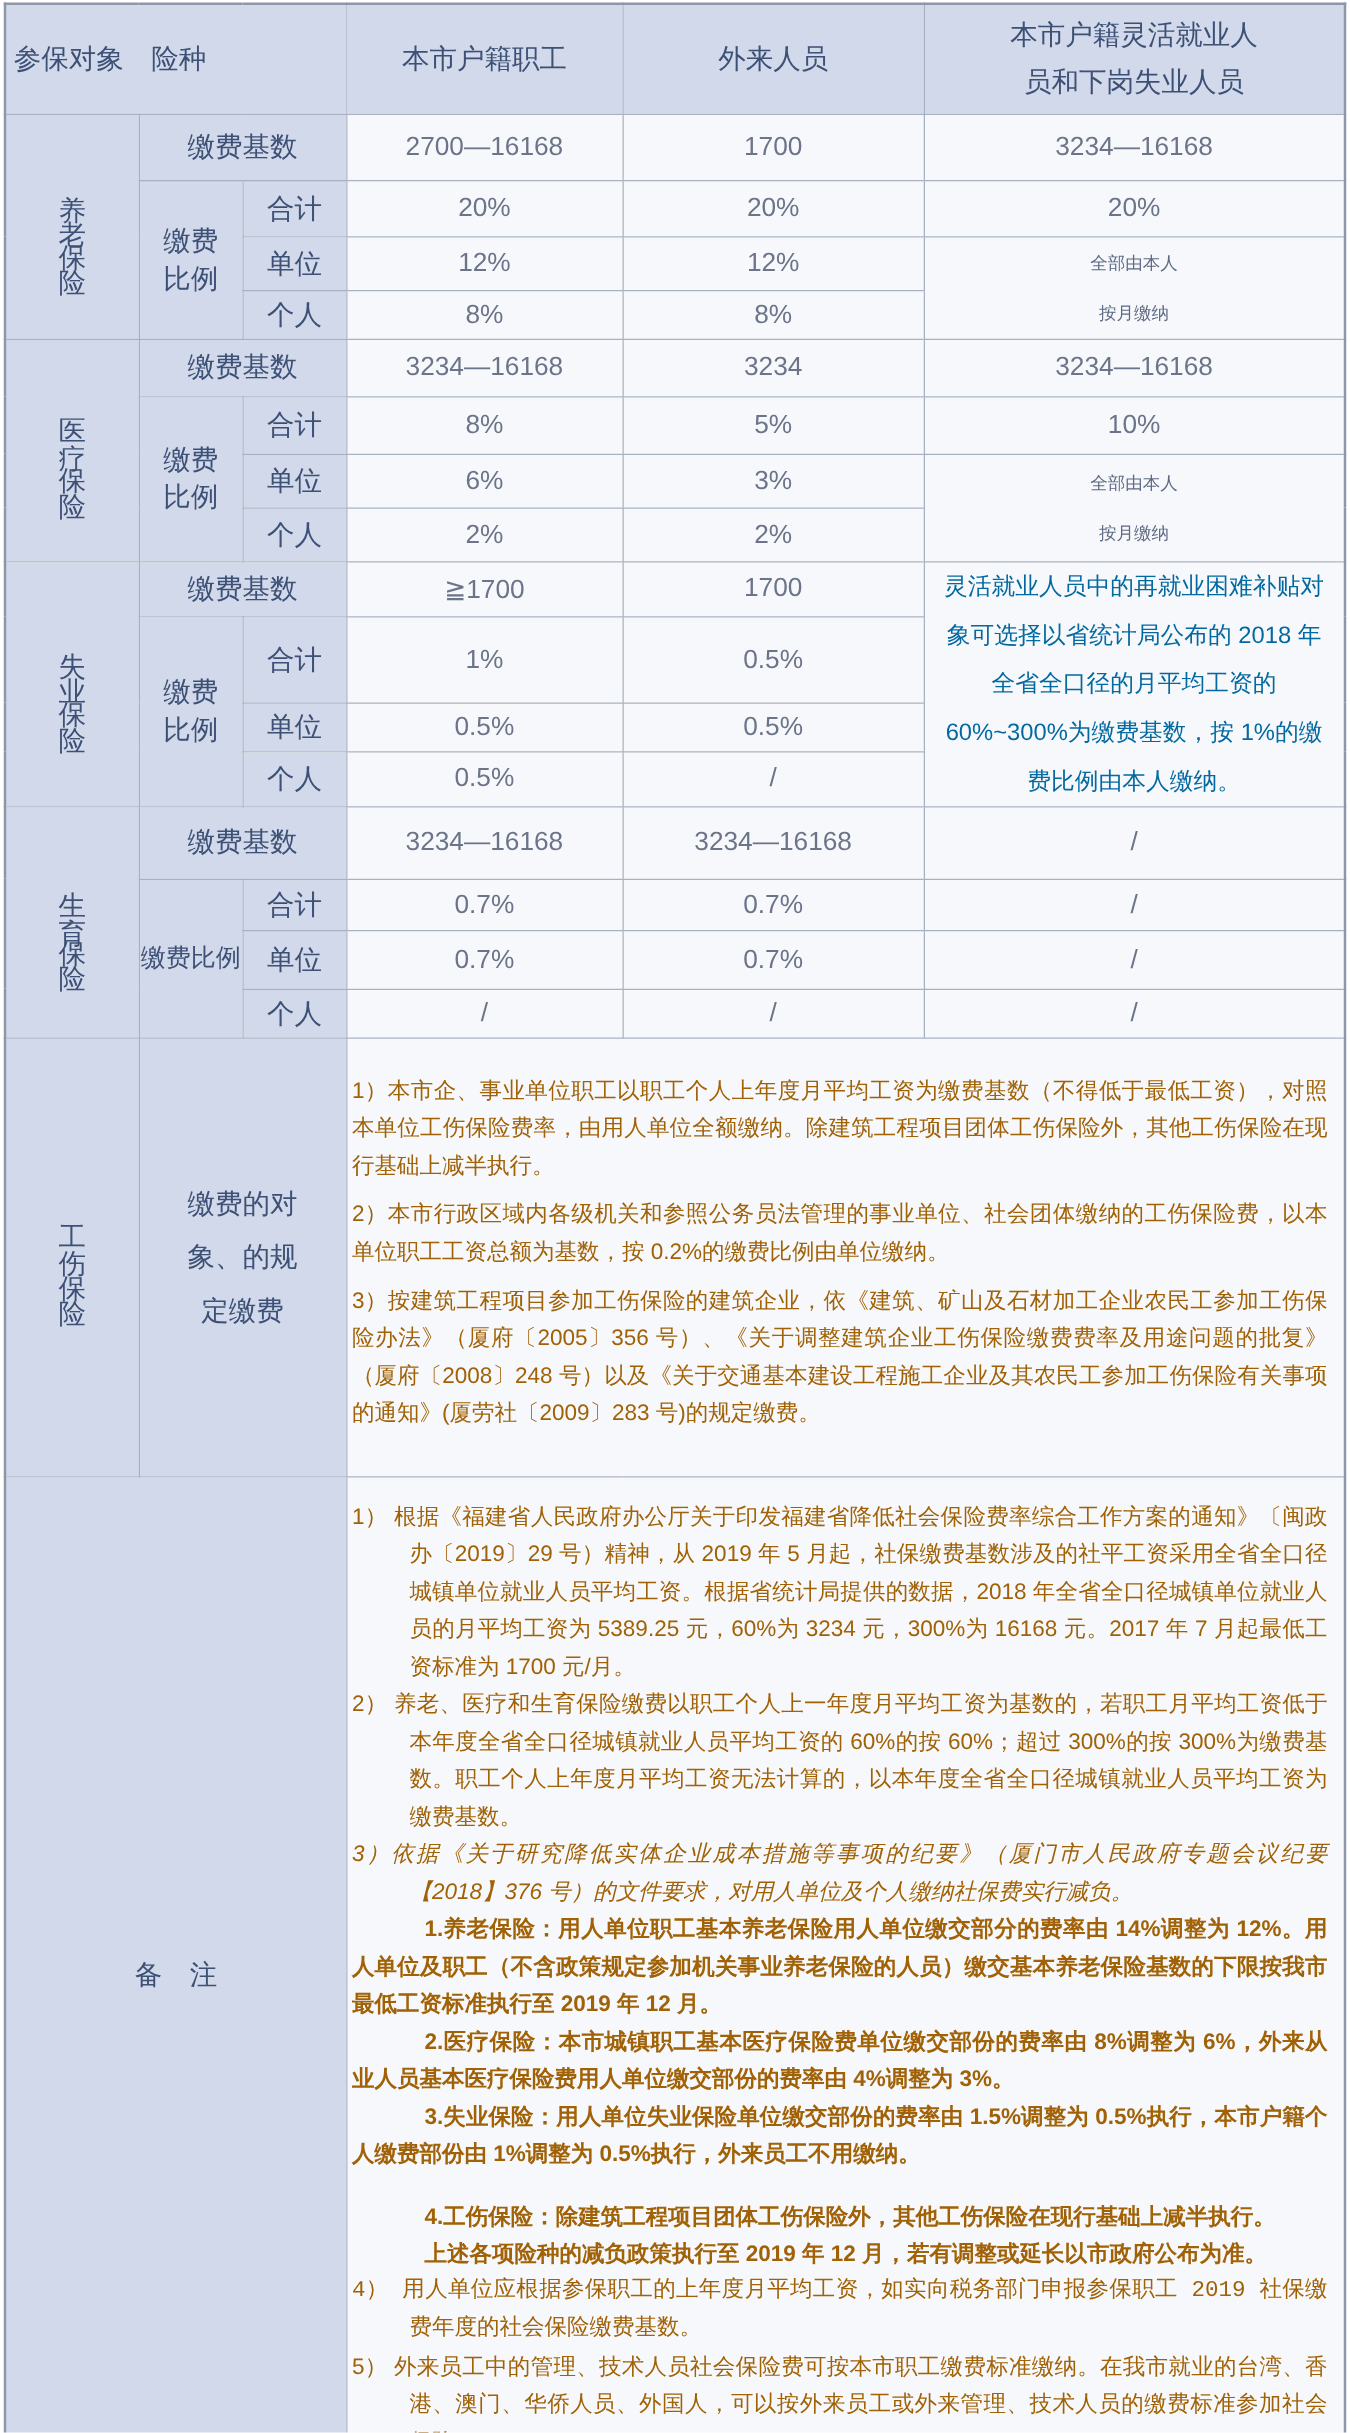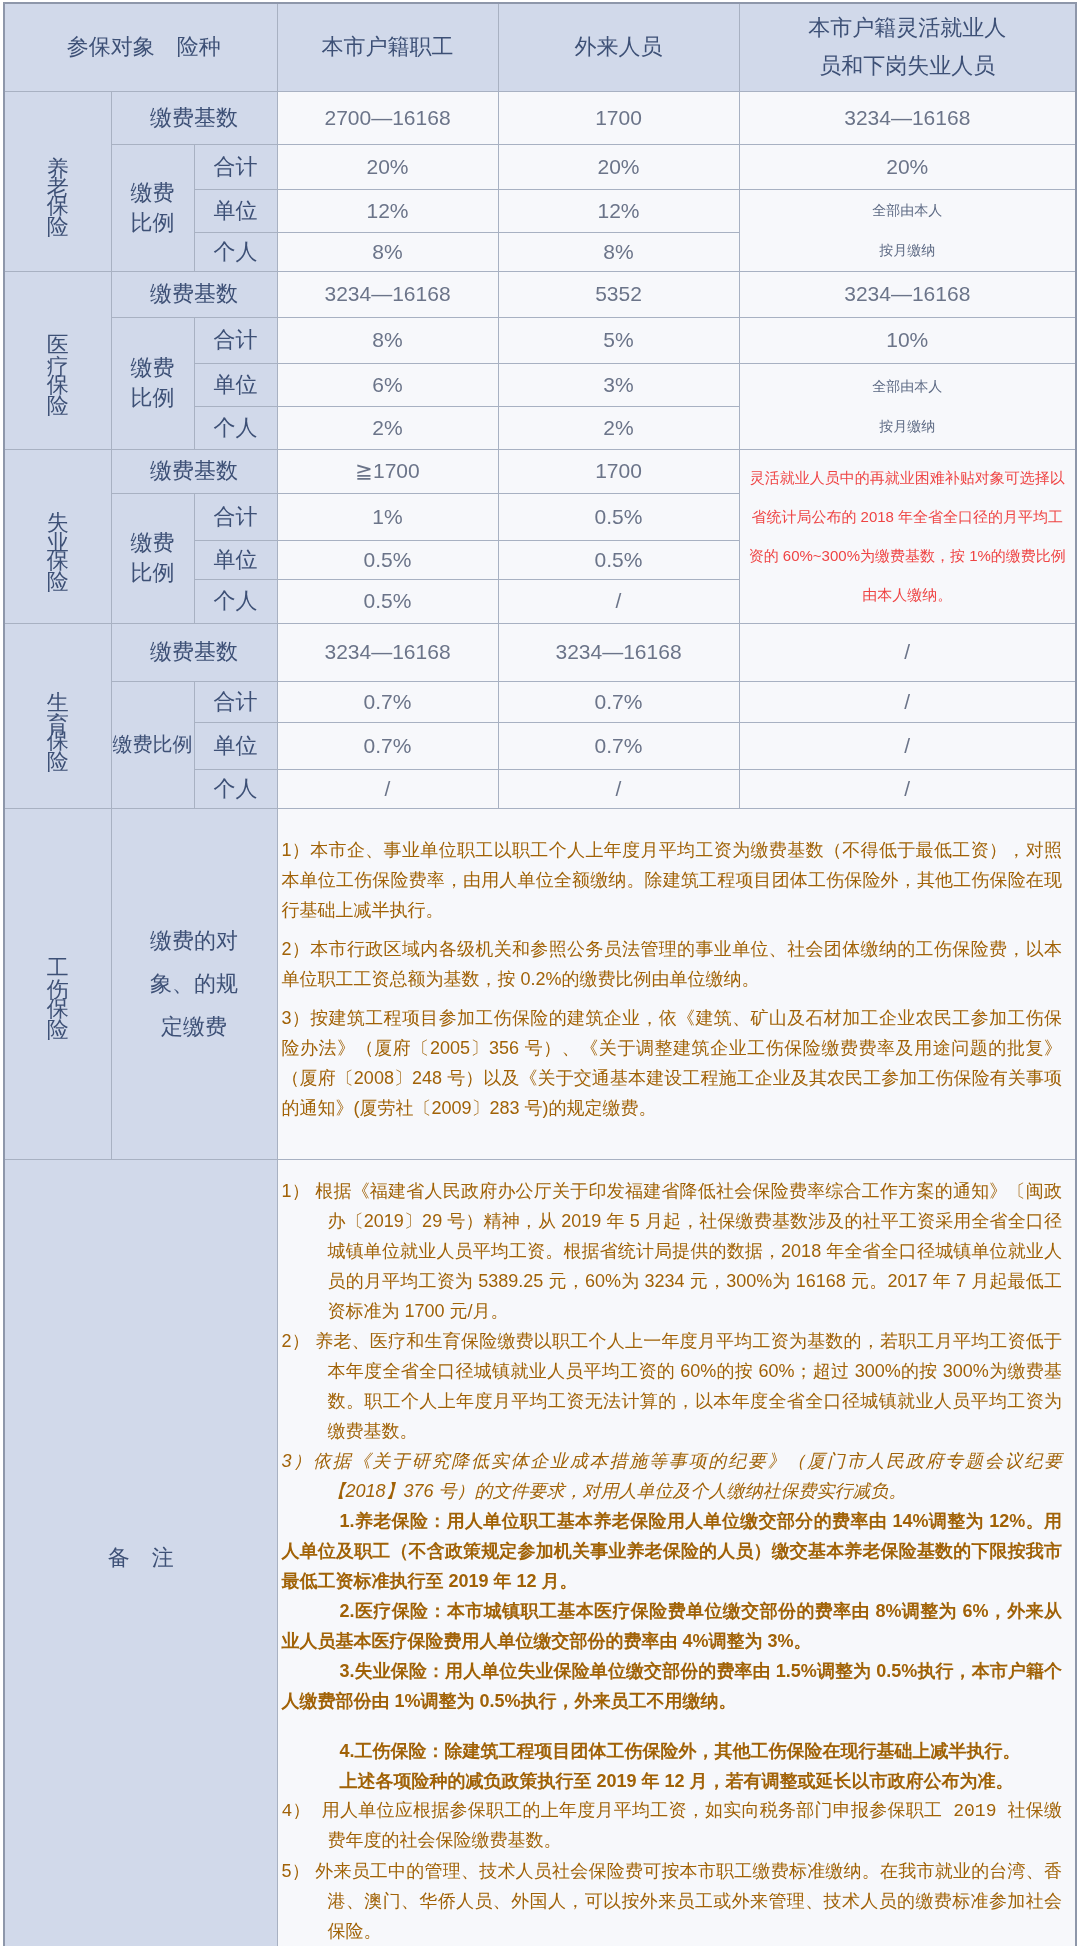--- a/index.html
+++ b/index.html
@@ -4,26 +4,26 @@
 <style>
   html,body{margin:0;padding:0;background:#ffffff;}
   body{width:1080px;height:1946px;overflow:hidden;
        font-family:"Liberation Sans","DejaVu Sans",sans-serif;}
   table.soc{border-collapse:collapse;table-layout:fixed;width:1072px;
             margin:2px 0 0 3px;border:2px solid #8e97aa;}
   td{border:1px solid #a8b1c2;text-align:center;vertical-align:middle;
      overflow:hidden;padding:0;}
   
   .lbl{background:#d1d9ea;color:#3d5076;font-size:22px;}
-  .corner{text-align:center;padding-left:6px;margin-top:35px;}
+  .corner{text-align:left;padding-left:6px;margin-top:35px;}
   
   .val{background:#f7f8fb;color:#6b7489;font-size:21px;}
   .pre{white-space:pre-line;}
   .note2{line-height:40px;font-size:14px;color:#55628030;color:#5d6a84;}
-  .flexnote{background:#f7f8fb;color:#ef4444;font-size:15px;line-height:39px;
+  .flexnote{background:#f7f8fb;color:#0369a1;font-size:19px;line-height:39px;
             padding:0 9px;text-align:center;}
   
   .vname span{writing-mode:vertical-rl;text-orientation:upright;
               letter-spacing:20px;display:inline-block;line-height:1;}
   .injury-label{line-height:43px;padding:0 28px;}
   
   .text-cell{background:#f7f8fb;color:#a16207;font-size:18px;line-height:30px;
              text-align:justify;padding:0 13px 0 4px;}
   .text-cell p{margin:0;}
   p.hang{padding-left:46px;text-indent:-46px;}
@@ -81,21 +81,21 @@
   <tr style="height:39px">
     <td class="lbl">个人</td>
     <td class="val">8%</td>
     <td class="val">8%</td>
   </tr>
 
   <tr style="height:46px">
     <td rowspan="4" class="lbl vname"><span>医疗保险</span></td>
     <td colspan="2" class="lbl">缴费基数</td>
     <td class="val">3234—16168</td>
-    <td class="val">5352</td>
+    <td class="val">3234</td>
     <td class="val">3234—16168</td>
   </tr>
   <tr style="height:46px">
     <td rowspan="3" class="lbl pre">缴费
 比例</td>
     <td class="lbl">合计</td>
     <td class="val">8%</td>
     <td class="val">5%</td>
     <td class="val">10%</td>
   </tr>

